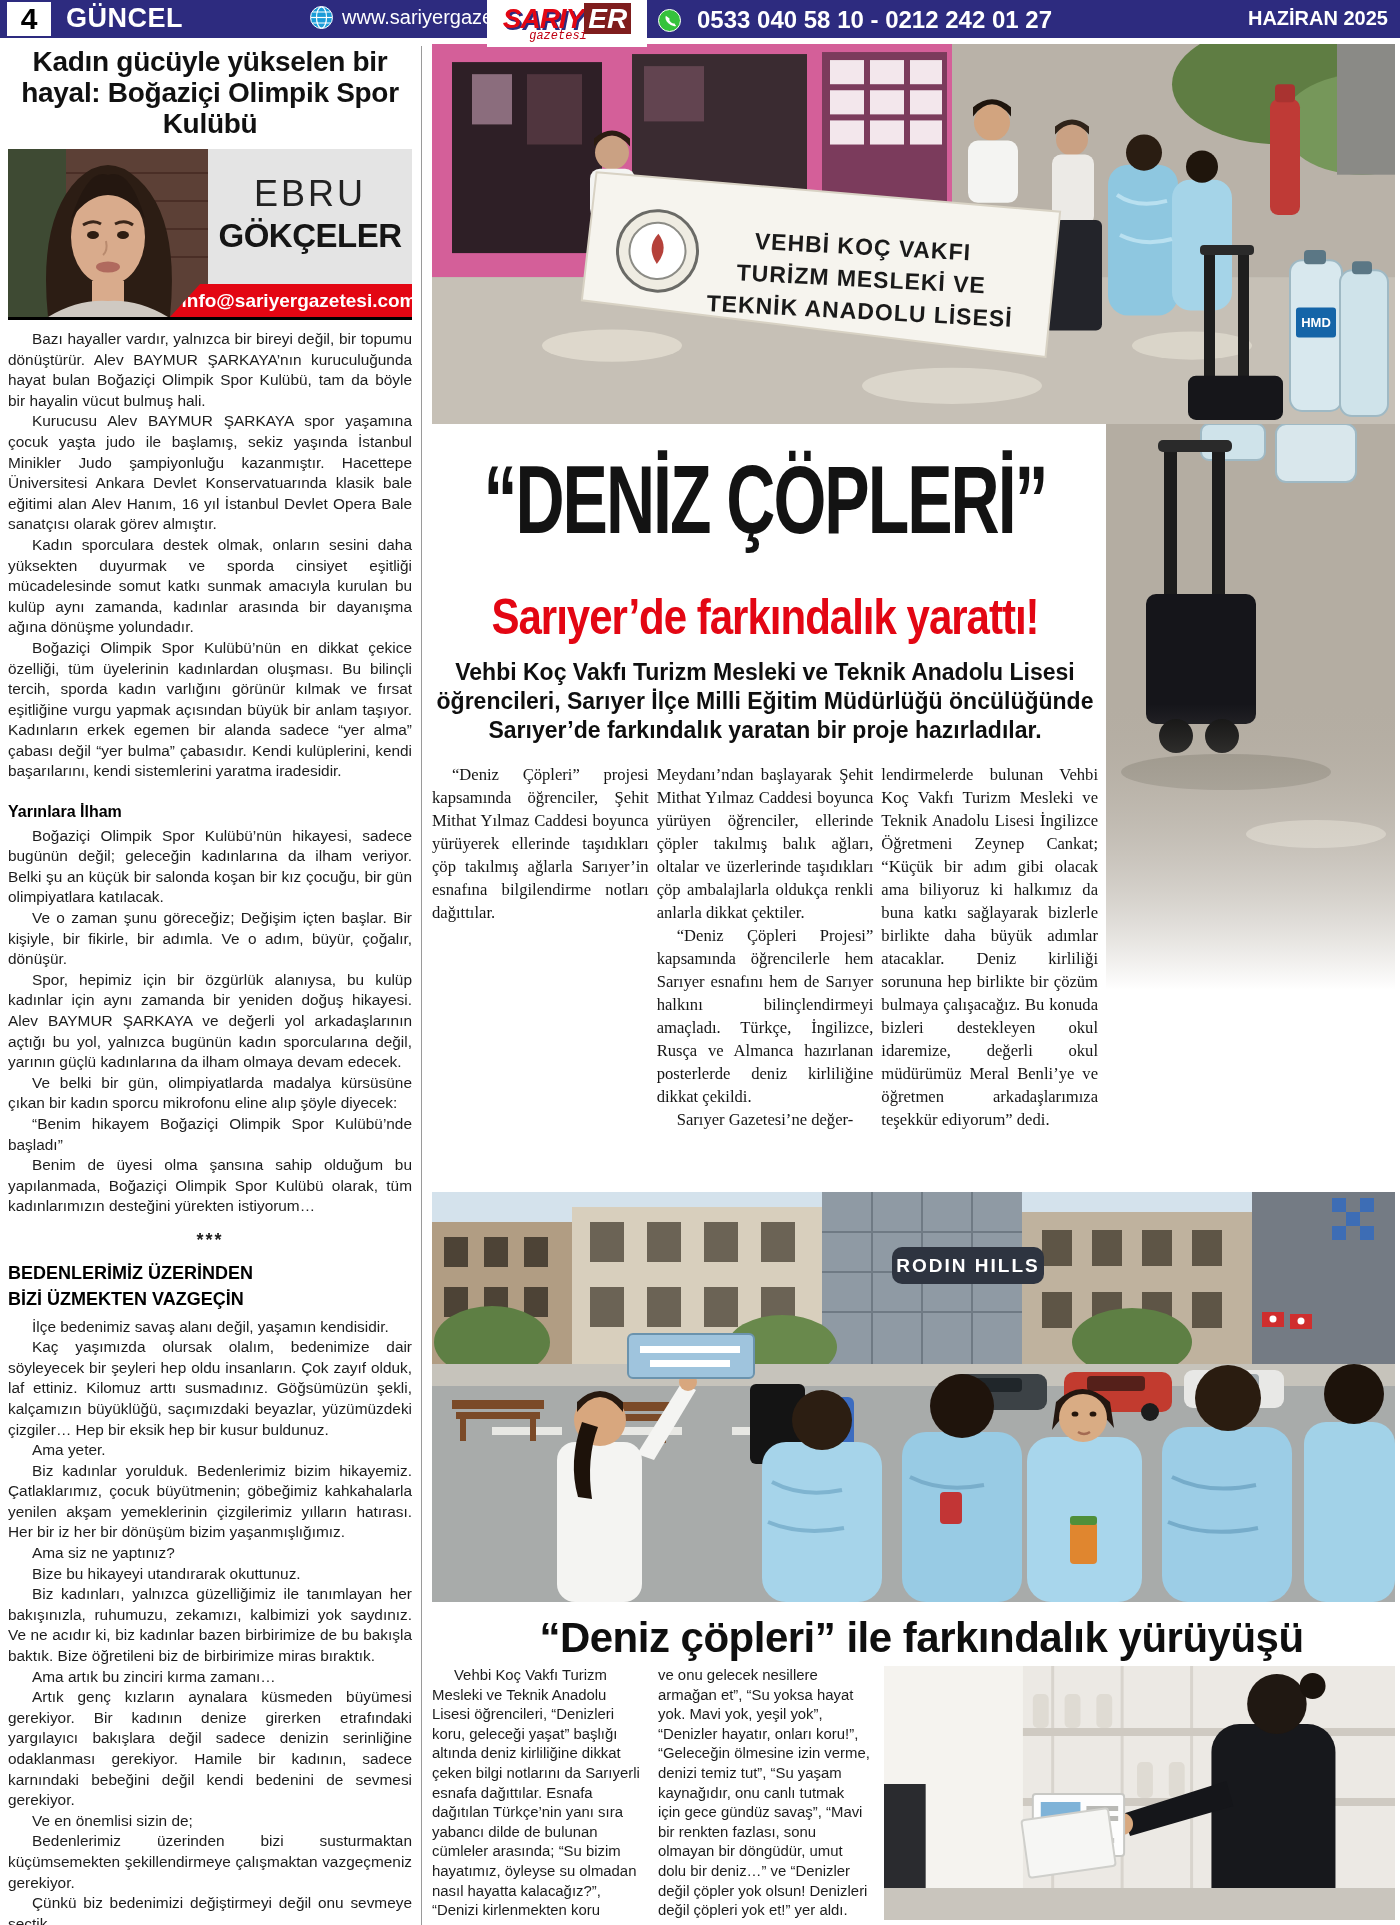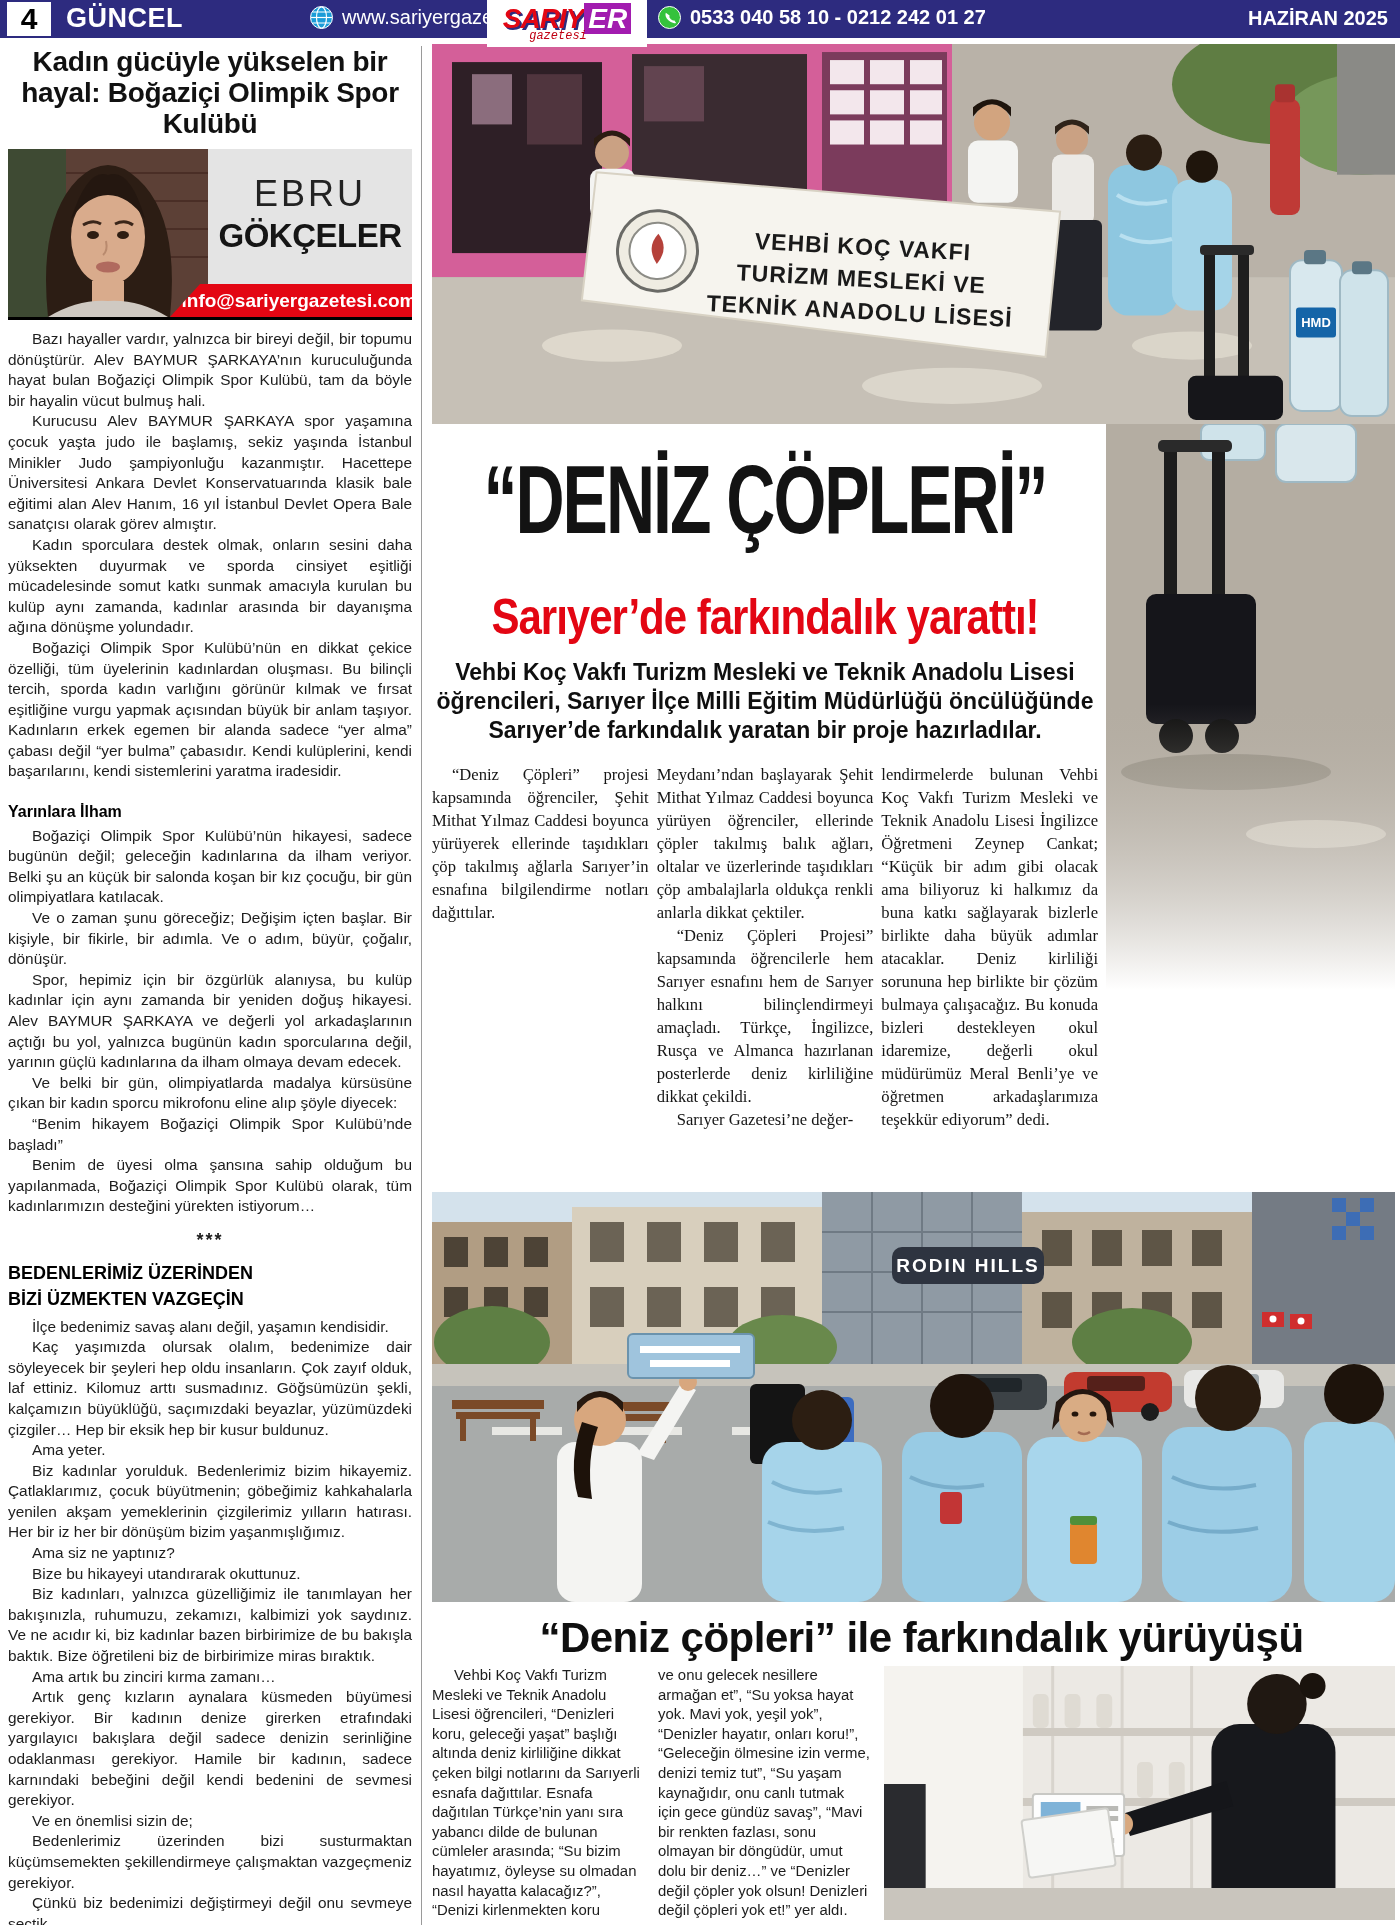--- a/index.html
+++ b/index.html
@@ -4,27 +4,27 @@
 <style>
   html,body{margin:0;padding:0;background:#fff;}
   .page{position:relative;width:1400px;height:1925px;background:#fff;overflow:hidden;
         font-family:"Liberation Sans",sans-serif;color:#111;}
   
   .topbar{position:absolute;left:0;top:0;width:1400px;height:38px;background:#2d2b7f;}
   .pagenum{position:absolute;left:7px;top:2px;width:44px;height:34px;background:#fff;color:#000;
            font-size:30px;font-weight:800;display:flex;align-items:center;justify-content:center;}
   .section-label{position:absolute;left:66px;top:3px;color:#fff;font-size:27px;font-weight:800;letter-spacing:.5px;}
   .site{position:absolute;left:310px;top:6px;color:#fff;font-size:20px;display:flex;gap:9px;align-items:center;}
-  .phones{position:absolute;left:658px;top:6px;color:#fff;font-size:20px;font-weight:600;display:flex;gap:9px;align-items:center;}
+  .phones{position:absolute;left:658px;top:6px;color:#fff;font-size:24px;font-weight:600;display:flex;gap:16px;align-items:center;}
   .date{position:absolute;right:12px;top:7px;color:#fff;font-size:20px;font-weight:700;}
   .logo{position:absolute;left:487px;top:0;width:160px;height:47px;background:#fff;text-align:center;
         padding-top:3px;box-sizing:border-box;z-index:2;}
   .logo-main{color:#e30613;font-weight:900;font-style:italic;font-size:28px;letter-spacing:-1px;
              text-shadow:2px 2px 0 #2d2b7f;}
-  .logo-er{background:#a21caf;color:#fff;padding:0 4px;font-style:italic;font-weight:900;font-size:28px;
+  .logo-er{background:#7f1d1d;color:#fff;padding:0 4px;font-style:italic;font-weight:900;font-size:28px;
            text-shadow:none;margin-left:1px;}
   .logo-sub{display:block;color:#c00012;font-size:12px;font-style:italic;
             font-family:Liberation Mono, monospace;margin-top:-6px;text-align:center;padding-right:18px;}
   
   .leftcol{position:absolute;left:8px;top:44px;width:404px;}
   .title{font-size:28px;line-height:31px;font-weight:800;text-align:center;color:#111;margin:2px 0 10px;letter-spacing:-.3px;}
   .authorbox{position:relative;height:168px;border-bottom:3px solid #000000;display:flex;}
   .author-photo{width:200px;height:168px;flex:none;display:block;}
   .author-side{flex:1;background:#e4e4e4;display:flex;flex-direction:column;align-items:center;padding-top:24px;}
   .author-first{font-size:36px;letter-spacing:3px;color:#222;font-weight:400;}

